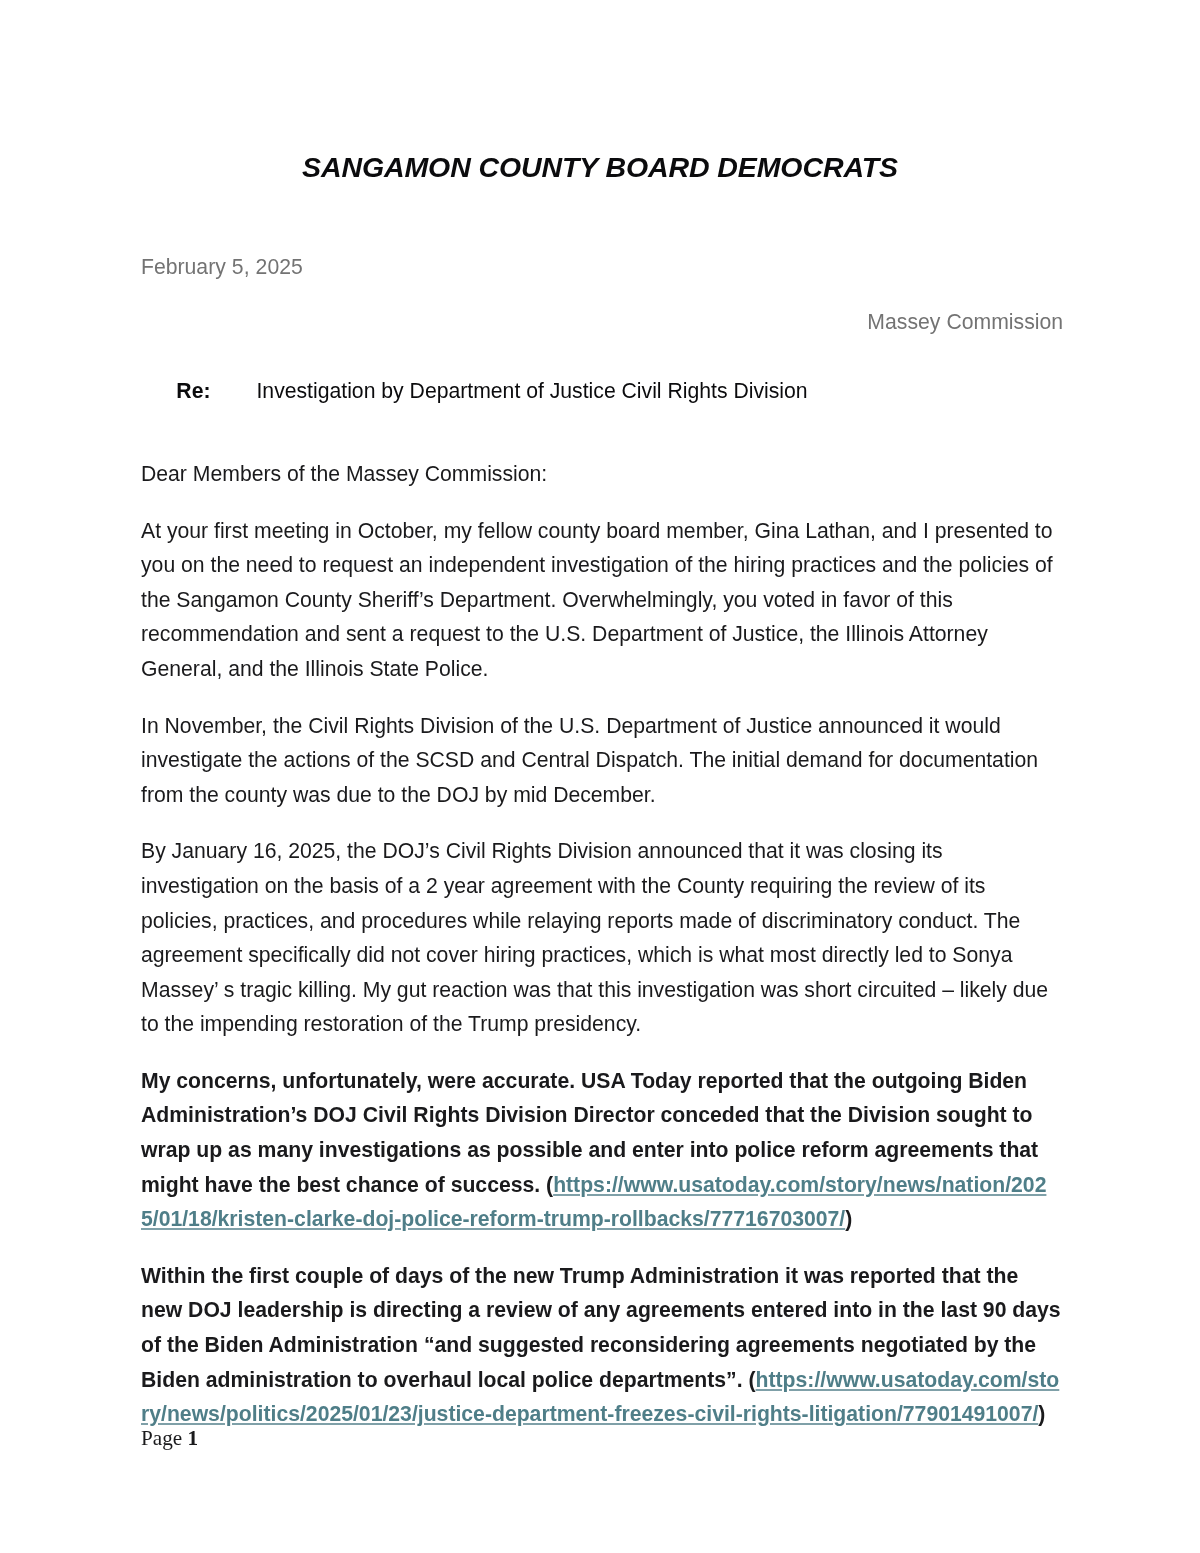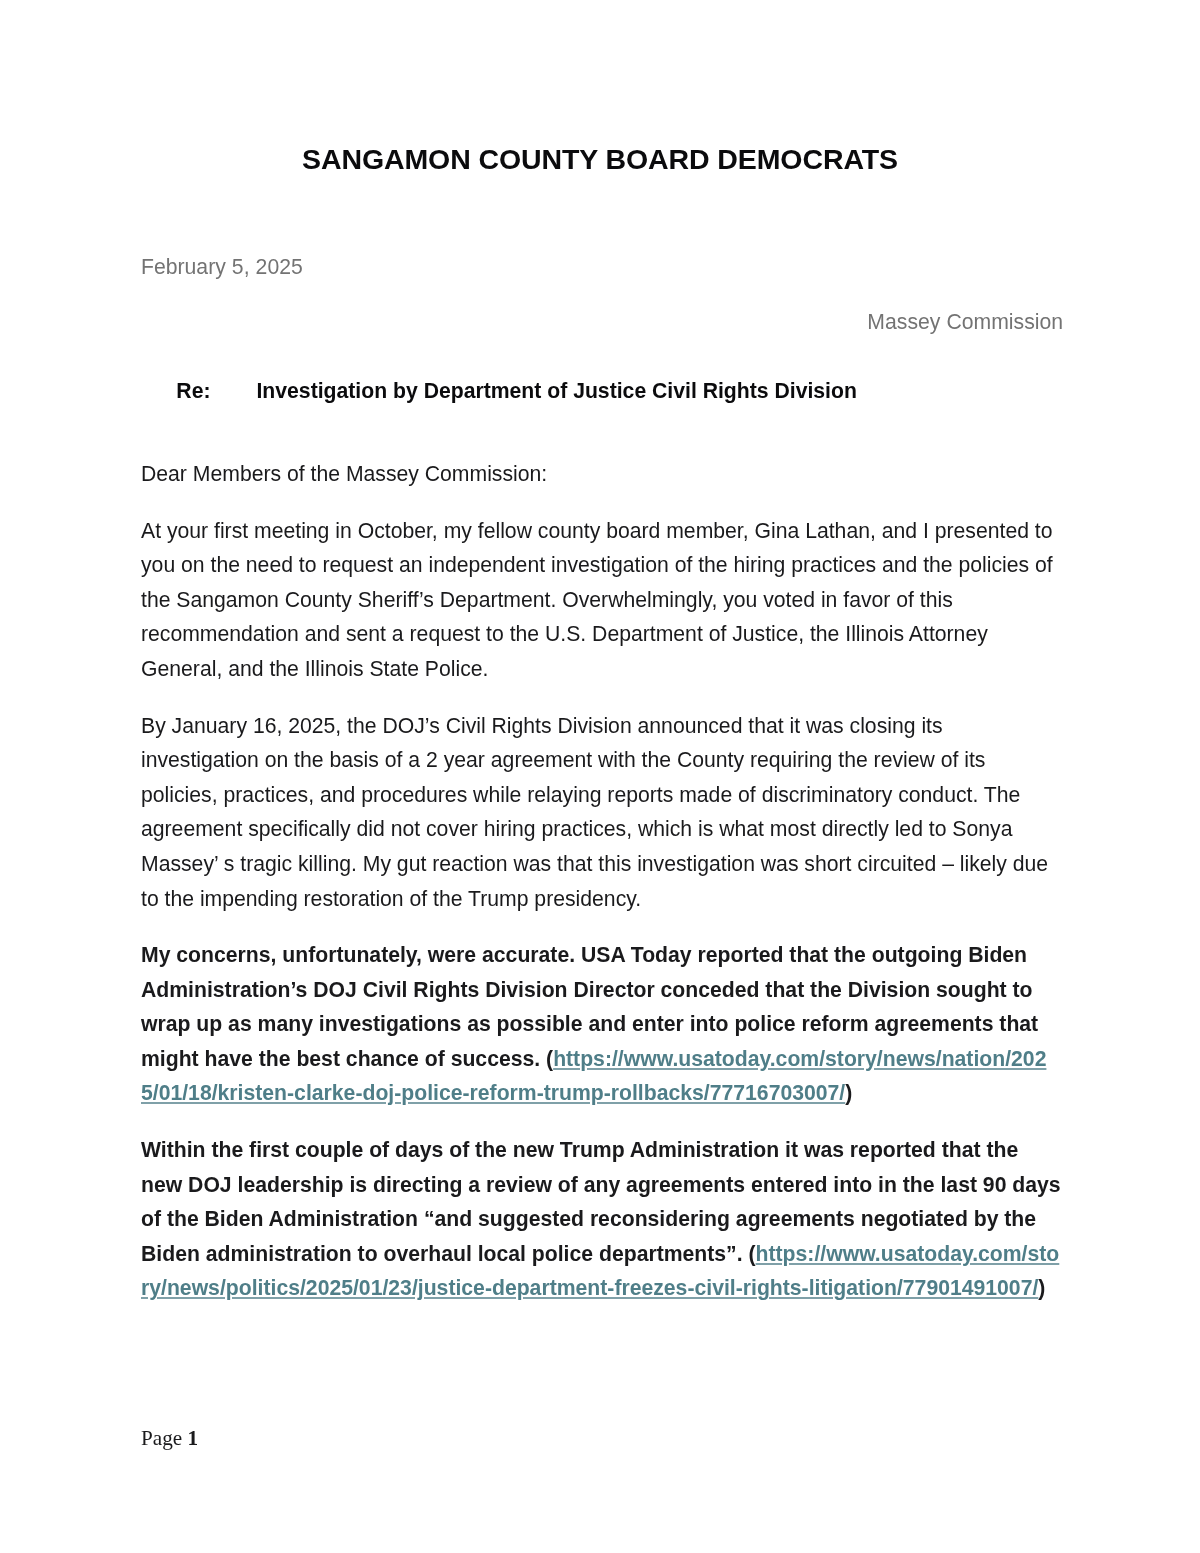--- a/index.html
+++ b/index.html
@@ -19,24 +19,25 @@
     position: relative;
     width: 1200px;
     height: 1553px;
     background: #ffffff;
     box-sizing: border-box;
     padding: 0;
     overflow: hidden;
   }
 
   .doc-title {
-    margin: 0;
+    margin: 8px;
     padding: 0;
     text-align: center;
     font-weight: bold;
+    font-style: italic;
     font-size: 28.5px;
     letter-spacing: -0.1px;
     color: #0b0b0d;
     position: absolute;
     top: 143px;
     left: 0;
     right: 0;
   }
 
   .body-wrap {
@@ -71,21 +72,21 @@
   .re-line {
     font-weight: bold;
     font-size: 21.2px;
     line-height: 34.6px;
     margin: 0 0 14px 0;
     color: #0b0b0d;
     white-space: pre;
   }
   .re-label { font-weight: bold; }
   .re-gap { display: inline-block; width: 46px; }
-  .re-subject { font-weight: bold; margin-top: 28px; }
+  .re-subject { font-weight: normal; margin-top: 28px; }
 
   .salutation {
     margin-bottom: 14px;
   }
 
   p.para {
     font-size: 21.2px;
     line-height: 34.6px;
     color: #1a1a1c;
     margin: 0 0 22px 0;
@@ -134,20 +135,21 @@
 
 
     <div class="re-line">
       <span class="re-label">Re:</span><span class="re-gap"></span><span class="re-subject">Investigation by Department of Justice Civil Rights Division</span>
     </div>
 
     <p class="para salutation">Dear Members of the Massey Commission:</p>
 
     <p class="para">At your first meeting in October, my fellow county board member, Gina Lathan, and I presented to you on the need to request an independent investigation of the hiring practices and the policies of the Sangamon County Sheriff’s Department.  Overwhelmingly, you voted in favor of this recommendation and sent a request to the U.S. Department of Justice, the Illinois Attorney General, and the Illinois State Police.</p>
 
+    <p class="para">In November, the Civil Rights Division of the U.S. Department of Justice announced  it would investigate the actions of the SCSD and Central Dispatch.  The initial demand for documentation from the county was due to the DOJ by mid December.</p>
 
     <p class="para">By January 16, 2025, the DOJ’s Civil Rights Division announced that it was closing its investigation on the basis of a 2 year agreement with the County requiring the review of its policies, practices, and procedures while relaying reports made of discriminatory conduct.  The agreement specifically did not cover hiring practices, which is what most directly led to Sonya Massey’ s tragic killing.  My gut reaction was that this investigation was short circuited – likely due to the impending restoration of the Trump presidency.</p>
 
     <p class="para with-link">
       <span>My concerns, unfortunately, were accurate.  USA Today reported that the outgoing Biden Administration’s DOJ Civil Rights Division Director conceded that the Division sought to wrap up as many investigations as possible and enter into police reform agreements that might have the best chance of success.</span>
       <span class="paren">(</span><a class="link" href="#">https://www.usatoday.com/story/news/nation/2025/01/18/kristen-clarke-doj-police-reform-trump-rollbacks/77716703007/</a><span class="paren">)</span>
     </p>
 
     <p class="para with-link">
       <span>Within the first couple of days of the new Trump Administration it was reported that the new DOJ leadership is directing a review of any agreements entered into in the last 90 days of the Biden Administration “and suggested reconsidering agreements negotiated by the Biden administration to overhaul local police departments”.</span>

